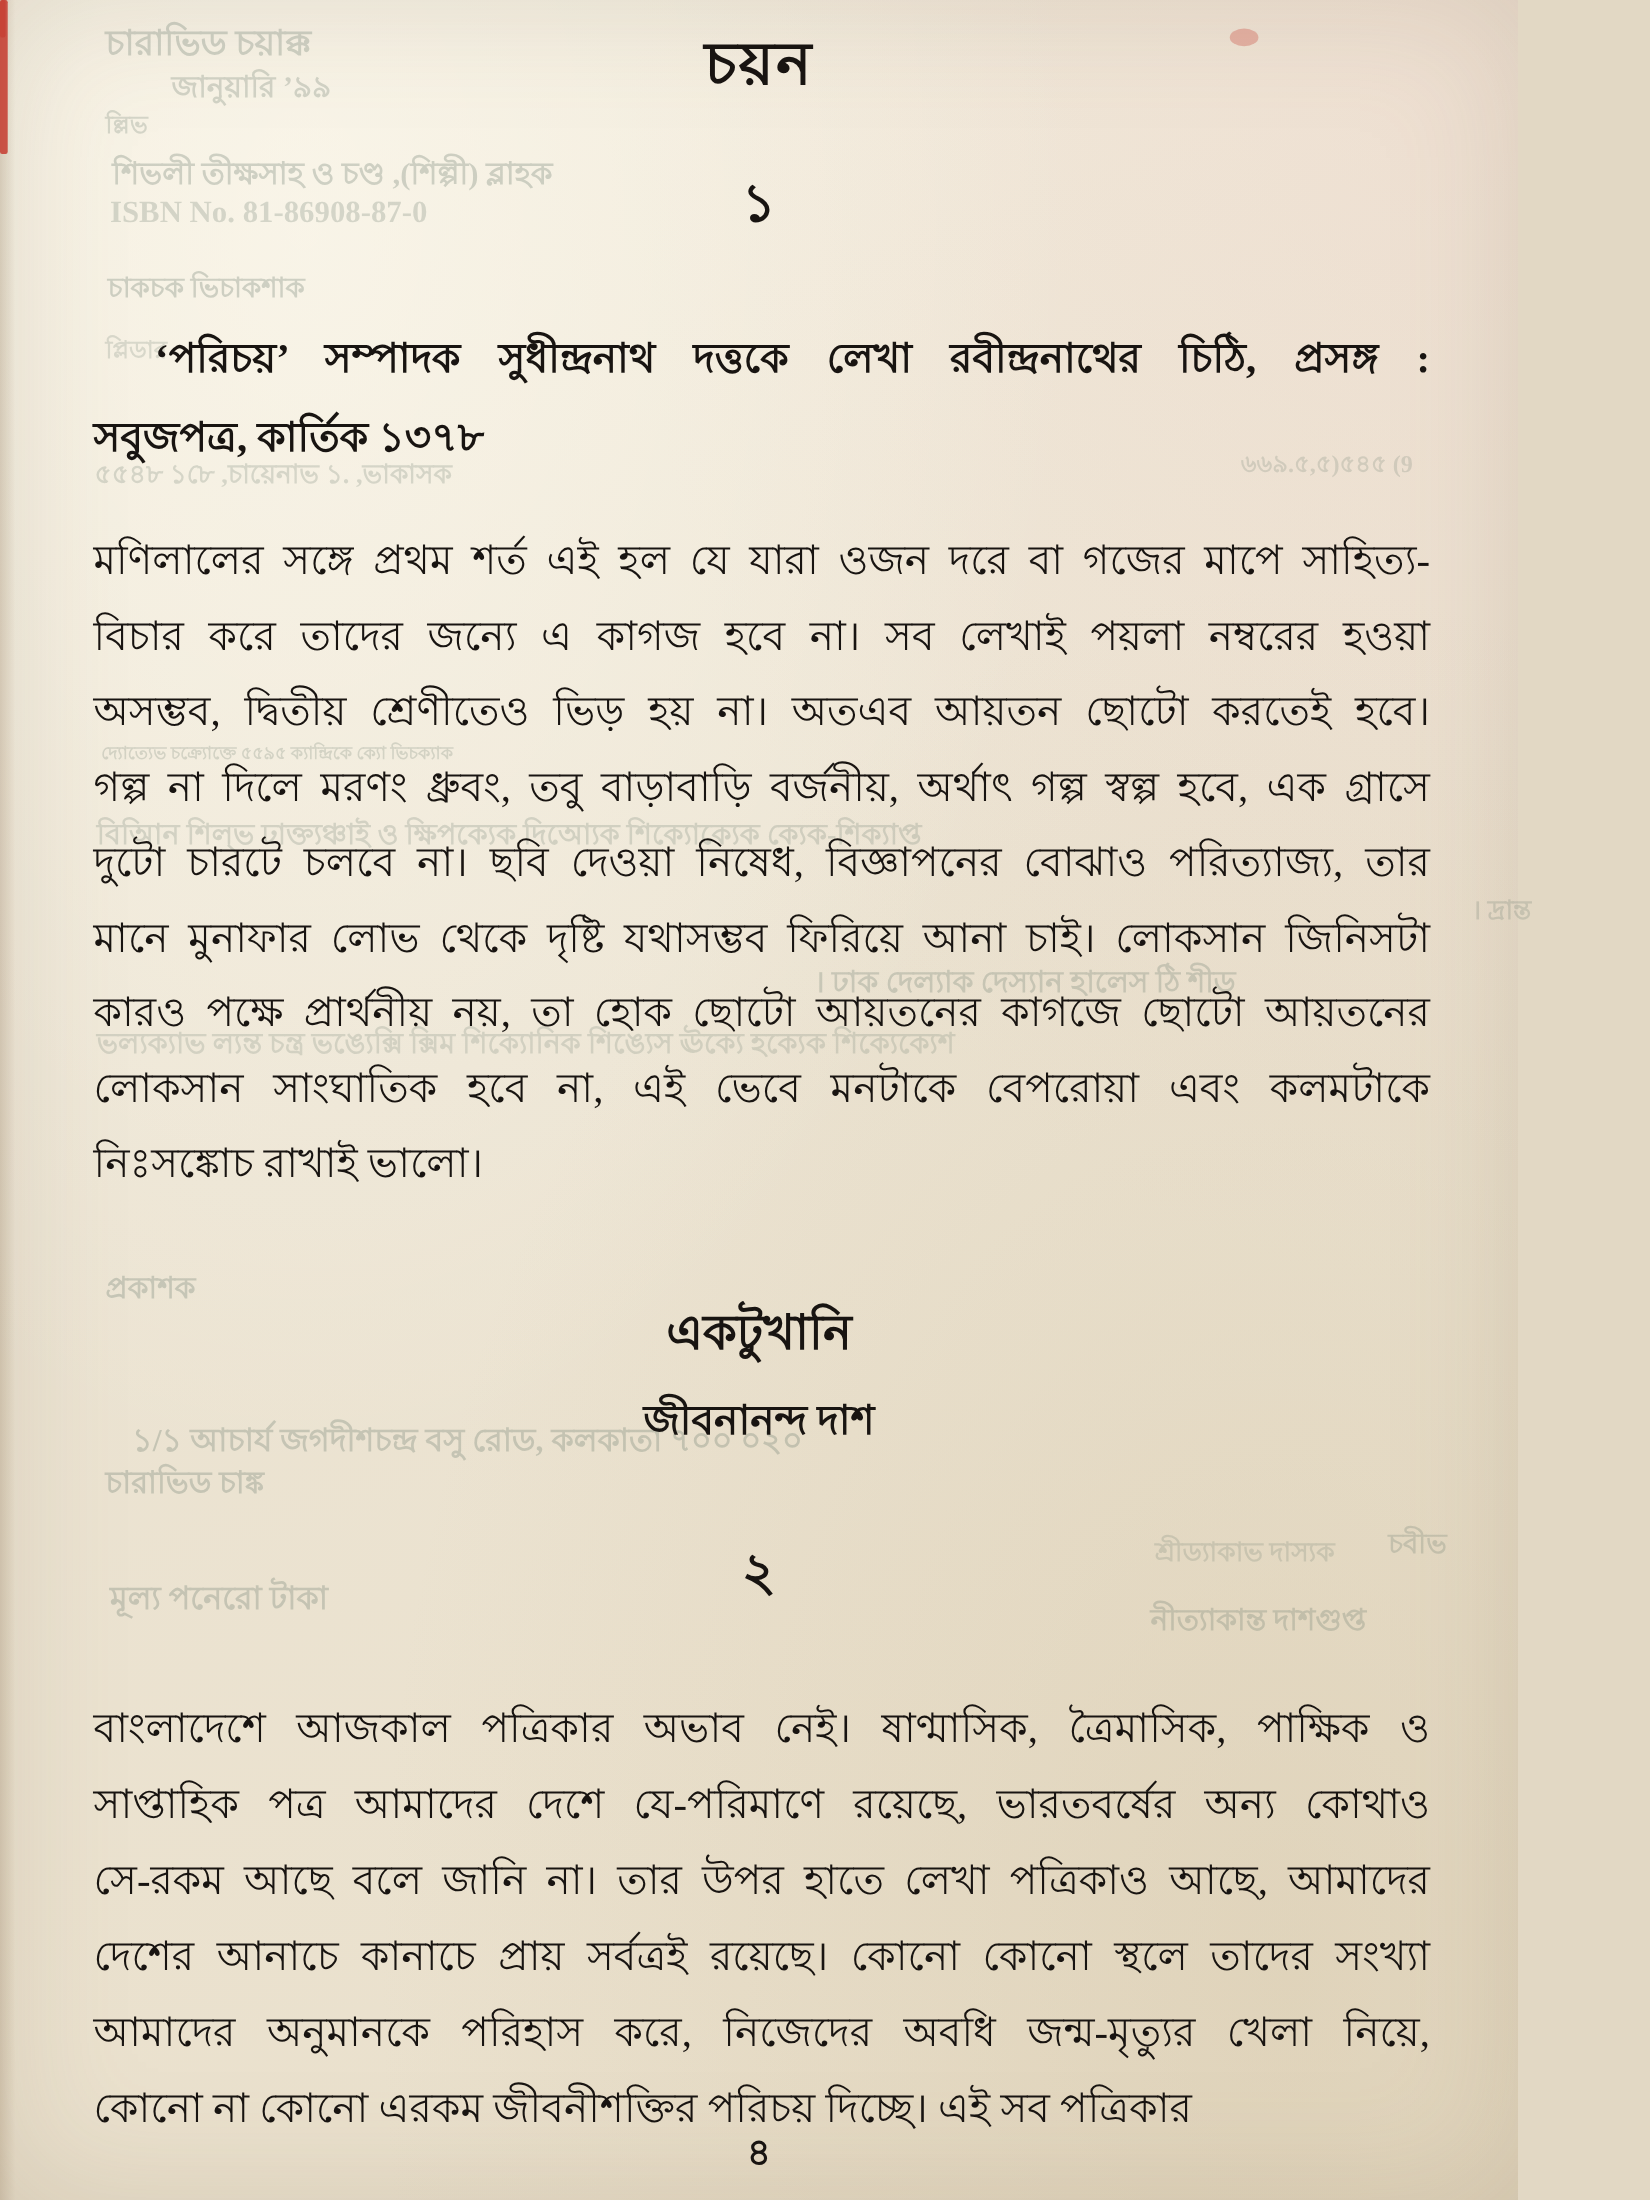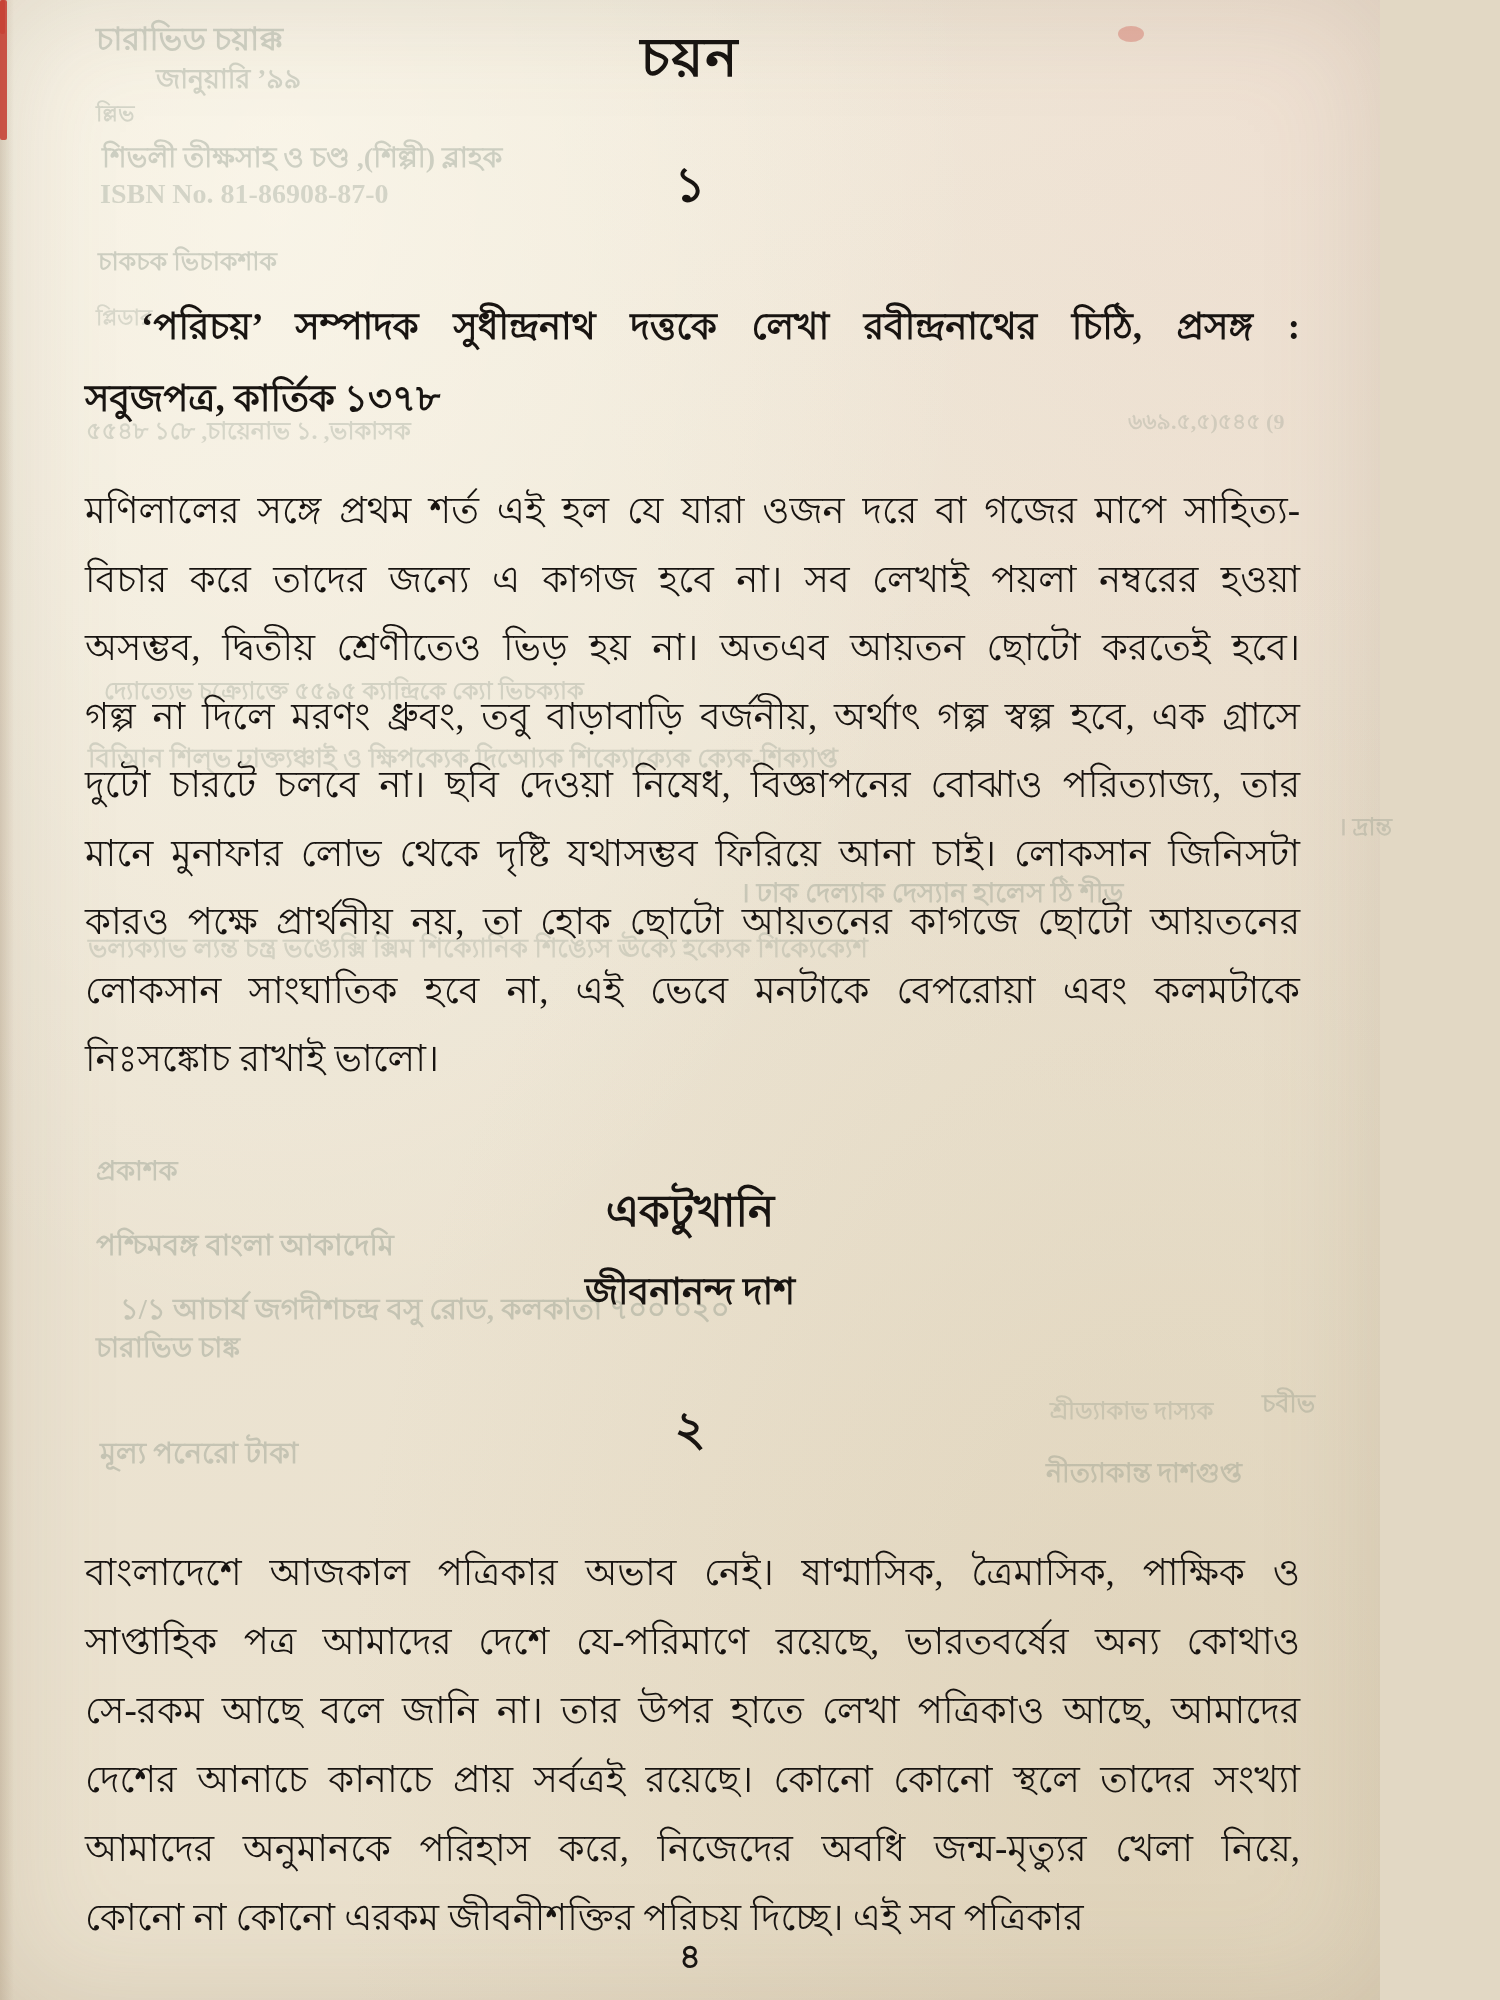--- a/index.html
+++ b/index.html
@@ -68,27 +68,26 @@
   <div id="ghost-layer">
       <span class="ghost" style="left: 96px; top: 14px; font-size: 32px; opacity: 0.3;">চারাভিড চয়াক্ক</span>
       <span class="ghost" style="left: 128px; top: 58px; font-size: 27px; opacity: 0.28; margin-left: 28px;">জানুয়ারি  ’৯৯</span>
       <span class="ghost" style="left: 96px; top: 96px; font-size: 22px; opacity: 0.25;">ল্লিভ</span>
       <span class="ghost" style="left: 102px; top: 136px; font-size: 28px; opacity: 0.3;">শিভলী তীক্ষসাহ ও চণ্ড ,(শিল্পী) ব্লাহক</span>
       <span class="ghost" style="left: 100px; top: 178px; font-size: 28px; opacity: 0.26;">ISBN No. 81-86908-87-0</span>
       <span class="ghost" style="left: 98px; top: 242px; font-size: 25px; opacity: 0.3;">চাকচক ভিচাকশাক</span>
       <span class="ghost" style="left: 96px; top: 300px; font-size: 22px; opacity: 0.22;">প্লিডার</span>
       <span class="ghost" style="left: 86px; top: 412px; font-size: 24px; opacity: 0.24;">৫৫৪৮ ১৮ে  ,চায়েনাভ  ১.  ,ভাকাসক</span>
       <span class="ghost" style="left: 1128px; top: 404px; font-size: 22px; opacity: 0.22;">৬৬৯.৫,৫)৫৪৫ (9</span>
-      <span class="ghost" style="left: 104px; top: 672px; font-size: 24px; opacity: 0.24;">দ্যোত্যেভ চক্র্যোক্তে  ৫৫৯৫  ক্যান্দ্রিকে  ক্যো  ভিচক্যাক</span>
+      <span class="ghost" style="left: 92px; top: 672px; font-size: 16px; opacity: 0.24;">দ্যোত্যেভ চক্র্যোক্তে  ৫৫৯৫  ক্যান্দ্রিকে  ক্যো  ভিচক্যাক</span>
       <span class="ghost" style="left: 88px; top: 738px; font-size: 26px; opacity: 0.24;">বিআিন শিল্ভ ঢাক্ত্যঞ্চাই ও ক্ষিপক্যেক দিআ্যেক শিক্যোক্যেক ক্যেক-শিক্যাপ্ত</span>
       <span class="ghost" style="left: 88px; top: 928px; font-size: 26px; opacity: 0.22;">ভল্যক্যাভ ল্যন্ত চন্ত্র ভঙ্যেক্সি ক্সিম শিক্যোনিক শিঙ্যেস ঊক্যে হক্যেক শিক্যেক্যেশ</span>
       <span class="ghost" style="left: 740px; top: 872px; font-size: 27px; opacity: 0.28;">। ঢাক দেল্যাক দেস্যান হালেস ঠি শীড</span>
       <span class="ghost" style="left: 1338px; top: 808px; font-size: 24px; opacity: 0.24;">। দ্রান্ত</span>
       <span class="ghost" style="left: 96px; top: 1150px; font-size: 27px; opacity: 0.3;">প্রকাশক</span>
-      <span class="ghost" style="left: 96px; top: 1222px; font-size: 29px; opacity: 0.32;">পশ্চিমবঙ্গ বাংলা আকাদেমি</span>
       <span class="ghost" style="left: 120px; top: 1286px; font-size: 29px; opacity: 0.3;">১/১ আচার্য জগদীশচন্দ্র বসু রোড, কলকাতা ৭০০ ০২০</span>
       <span class="ghost" style="left: 96px; top: 1326px; font-size: 28px; opacity: 0.3;">চারাভিড চাঙ্ক</span>
       <span class="ghost" style="left: 1262px; top: 1384px; font-size: 25px; opacity: 0.26;">চবীভ</span>
       <span class="ghost" style="left: 100px; top: 1430px; font-size: 29px; opacity: 0.3;">মূল্য পনেরো টাকা</span>
       <span class="ghost" style="left: 1046px; top: 1452px; font-size: 27px; opacity: 0.28;">নীত্যাকান্ত দাশগুপ্ত</span>
       <span class="ghost" style="left: 1050px; top: 1392px; font-size: 24px; opacity: 0.22;">শ্রীড্যাকাভ দাস্যক</span>
     </div>
 
   <div class="edge-strip"></div>
   <div class="red-sliver red-1"></div>

